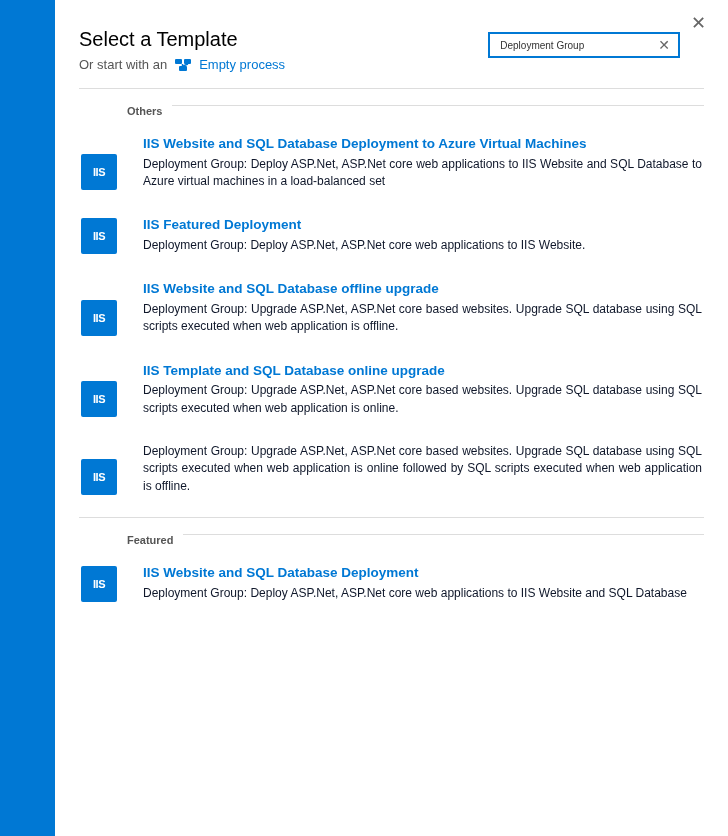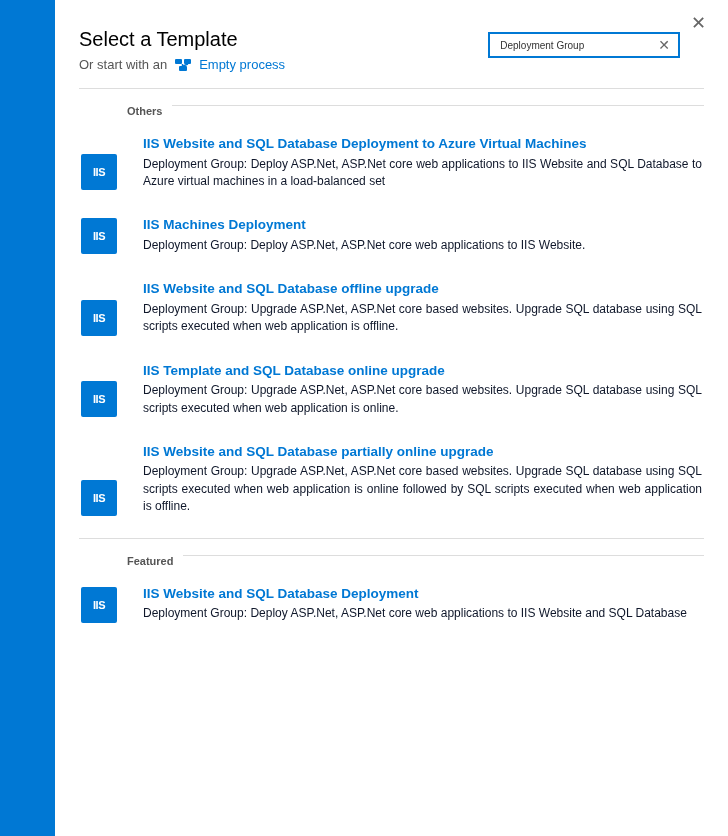--- a/index.html
+++ b/index.html
@@ -207,21 +207,21 @@
           <div class="iis-icon">IIS</div>
           <div class="template-text">
             <div class="template-name">IIS Website and SQL Database Deployment to Azure Virtual Machines</div>
             <div class="template-desc">Deployment Group: Deploy ASP.Net, ASP.Net core web applications to IIS Website and SQL Database to Azure virtual machines in a load-balanced set</div>
           </div>
         </div>
 
         <div class="template-item">
           <div class="iis-icon">IIS</div>
           <div class="template-text">
-            <div class="template-name">IIS Machines Deployment</div>
+            <div class="template-name">IIS Featured Deployment</div>
             <div class="template-desc">Deployment Group: Deploy ASP.Net, ASP.Net core web applications to IIS Website.</div>
           </div>
         </div>
 
         <div class="template-item">
           <div class="iis-icon">IIS</div>
           <div class="template-text">
             <div class="template-name">IIS Website and SQL Database offline upgrade</div>
             <div class="template-desc">Deployment Group: Upgrade ASP.Net, ASP.Net core based websites. Upgrade SQL database using SQL scripts executed when web application is offline.</div>
           </div>
@@ -231,21 +231,20 @@
           <div class="iis-icon">IIS</div>
           <div class="template-text">
             <div class="template-name">IIS Template and SQL Database online upgrade</div>
             <div class="template-desc">Deployment Group: Upgrade ASP.Net, ASP.Net core based websites. Upgrade SQL database using SQL scripts executed when web application is online.</div>
           </div>
         </div>
 
         <div class="template-item">
           <div class="iis-icon">IIS</div>
           <div class="template-text">
-            <div class="template-name">IIS Website and SQL Database partially online upgrade</div>
             <div class="template-desc">Deployment Group: Upgrade ASP.Net, ASP.Net core based websites. Upgrade SQL database using SQL scripts executed when web application is online followed by SQL scripts executed when web application is offline.</div>
           </div>
         </div>
       </div>
 
       <hr class="divider">
 
       <div class="section">
         <div class="section-label">
           <span>Featured</span>

